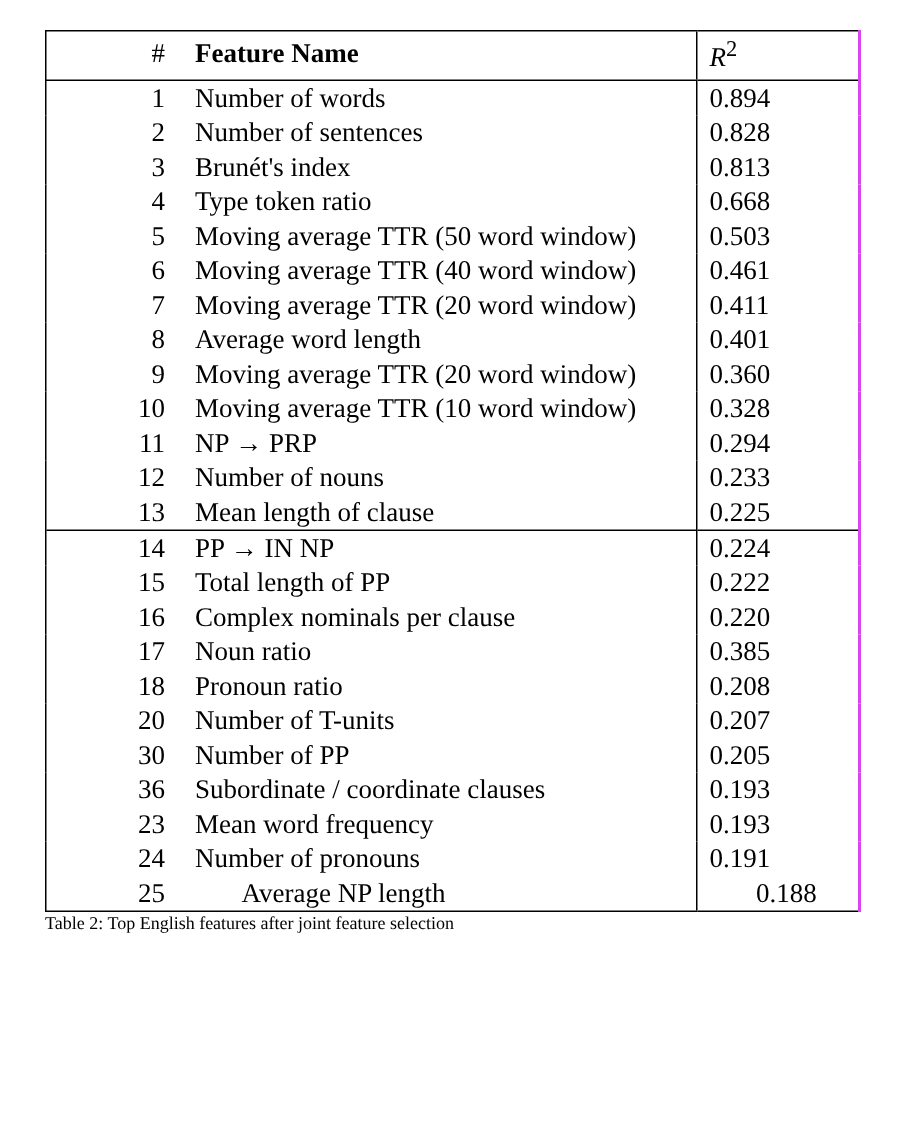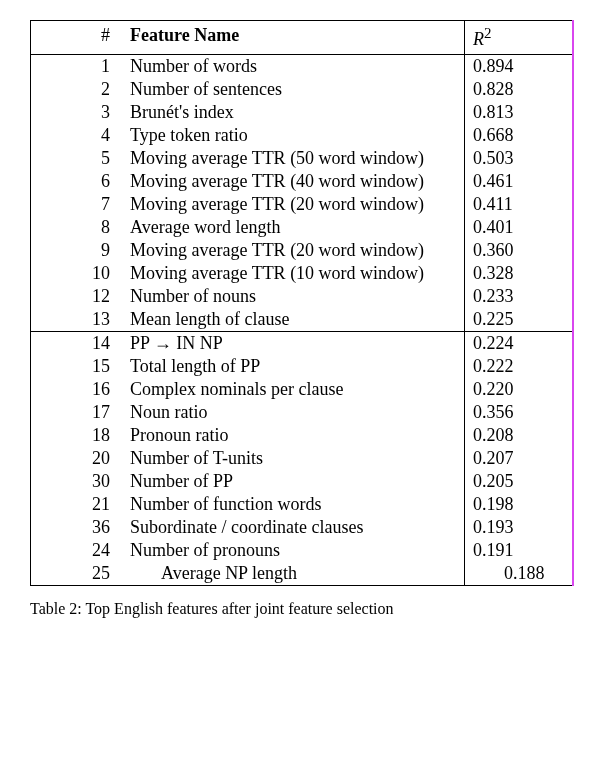--- a/index.html
+++ b/index.html
@@ -53,22 +53,21 @@
       border-bottom: 1px solid #000;
       padding-left: 39px;
     }
     .section-divider td {
       border-top: 1px solid #000;
     }
     .italic-sup {
       font-style: italic;
     }
     .caption {
-      margin-top: 14px;
-      font-size: 16px;
+      font-size: 12px;
     }
   </style>
 </head>
 <body>
 
 <table>
   <thead>
     <tr class="header-row">
       <th class="col-num left-border">#</th>
       <th class="col-feat">Feature Name</th>
@@ -120,20 +119,25 @@
         <td class="col-num left-border">9</td>
         <td class="col-feat">Moving average TTR (20 word window)</td>
         <td class="col-r2 left-border right-border">0.360</td>
       </tr>
       <tr>
         <td class="col-num left-border">10</td>
         <td class="col-feat">Moving average TTR (10 word window)</td>
         <td class="col-r2 left-border right-border">0.328</td>
       </tr>
       <tr>
+        <td class="col-num left-border">11</td>
+        <td class="col-feat">NP → PRP</td>
+        <td class="col-r2 left-border right-border">0.294</td>
+      </tr>
+      <tr>
         <td class="col-num left-border">12</td>
         <td class="col-feat">Number of nouns</td>
         <td class="col-r2 left-border right-border">0.233</td>
       </tr>
       <tr>
         <td class="col-num left-border">13</td>
         <td class="col-feat">Mean length of clause</td>
         <td class="col-r2 left-border right-border">0.225</td>
       </tr>
     </tbody>
@@ -149,45 +153,45 @@
         <td class="col-r2 left-border right-border">0.222</td>
       </tr>
       <tr>
         <td class="col-num left-border">16</td>
         <td class="col-feat">Complex nominals per clause</td>
         <td class="col-r2 left-border right-border">0.220</td>
       </tr>
       <tr>
         <td class="col-num left-border">17</td>
         <td class="col-feat">Noun ratio</td>
-        <td class="col-r2 left-border right-border">0.356</td>
+        <td class="col-r2 left-border right-border">0.385</td>
       </tr>
       <tr>
         <td class="col-num left-border">18</td>
         <td class="col-feat">Pronoun ratio</td>
         <td class="col-r2 left-border right-border">0.208</td>
       </tr>
       <tr>
         <td class="col-num left-border">20</td>
         <td class="col-feat">Number of T-units</td>
         <td class="col-r2 left-border right-border">0.207</td>
       </tr>
       <tr>
         <td class="col-num left-border">30</td>
         <td class="col-feat">Number of PP</td>
         <td class="col-r2 left-border right-border">0.205</td>
       </tr>
       <tr>
-        <td class="col-num left-border">21</td>
-        <td class="col-feat">Number of function words</td>
-        <td class="col-r2 left-border right-border">0.198</td>
-      </tr>
-      <tr>
         <td class="col-num left-border">36</td>
         <td class="col-feat">Subordinate / coordinate clauses</td>
+        <td class="col-r2 left-border right-border">0.193</td>
+      </tr>
+      <tr>
+        <td class="col-num left-border">23</td>
+        <td class="col-feat">Mean word frequency</td>
         <td class="col-r2 left-border right-border">0.193</td>
       </tr>
       <tr>
         <td class="col-num left-border">24</td>
         <td class="col-feat">Number of pronouns</td>
         <td class="col-r2 left-border right-border">0.191</td>
       </tr>
       <tr class="bottom-border">
         <td class="col-num left-border">25</td>
         <td class="col-feat">Average NP length</td>

